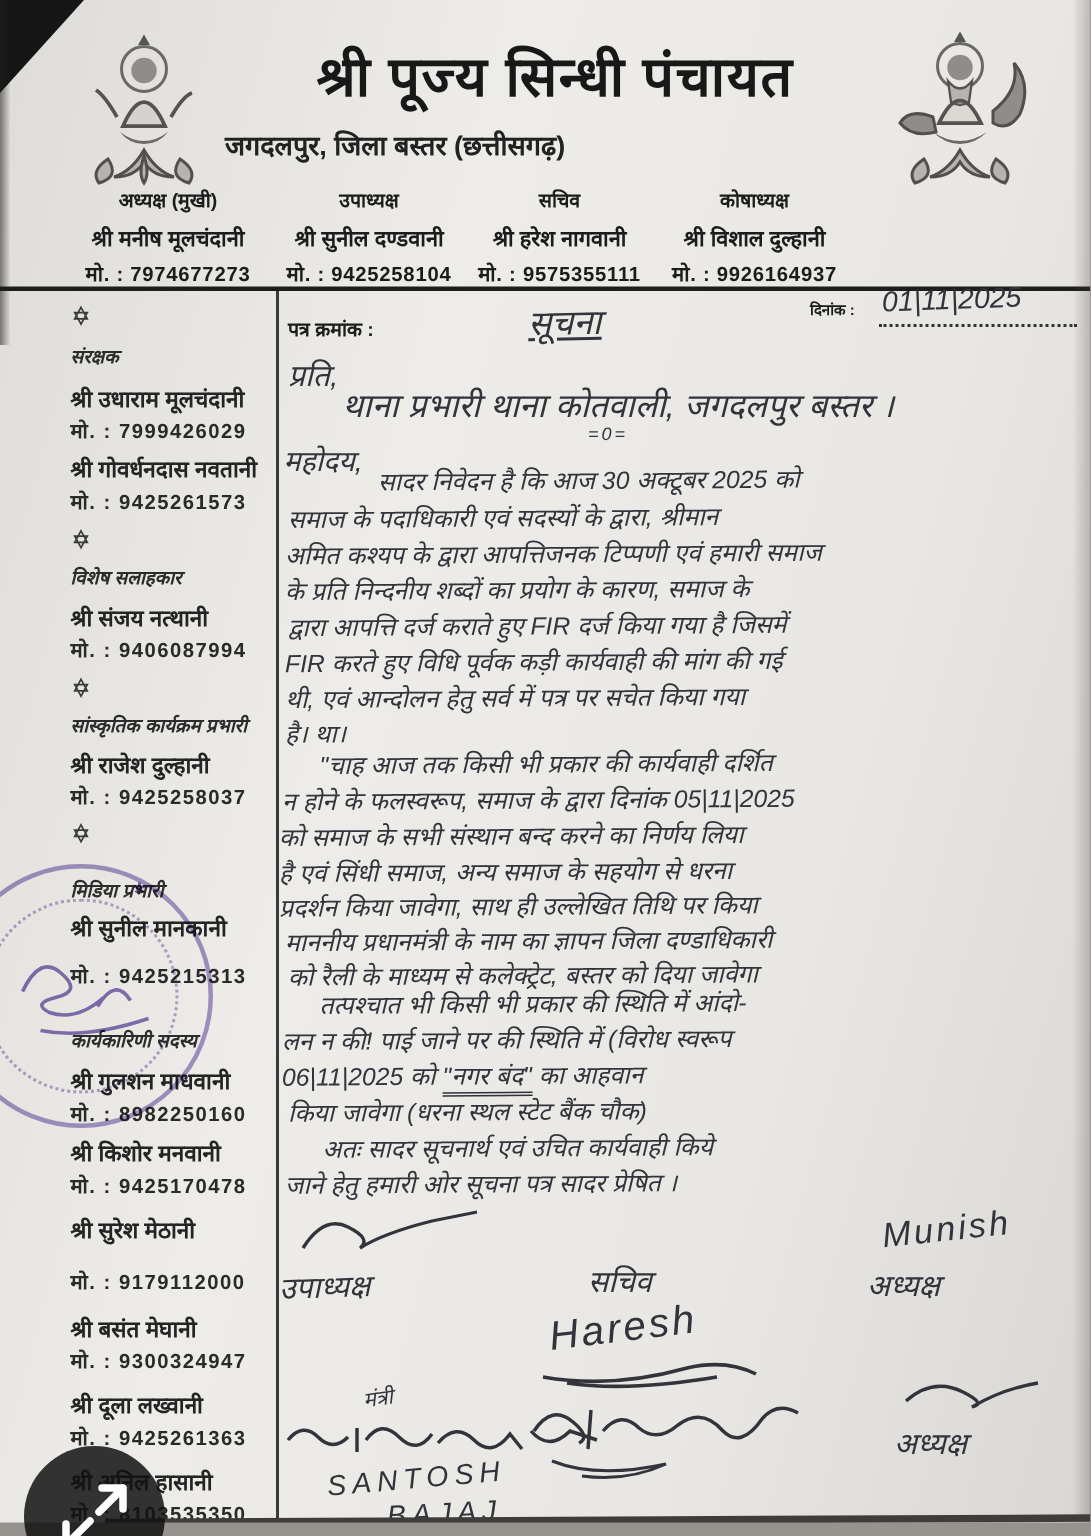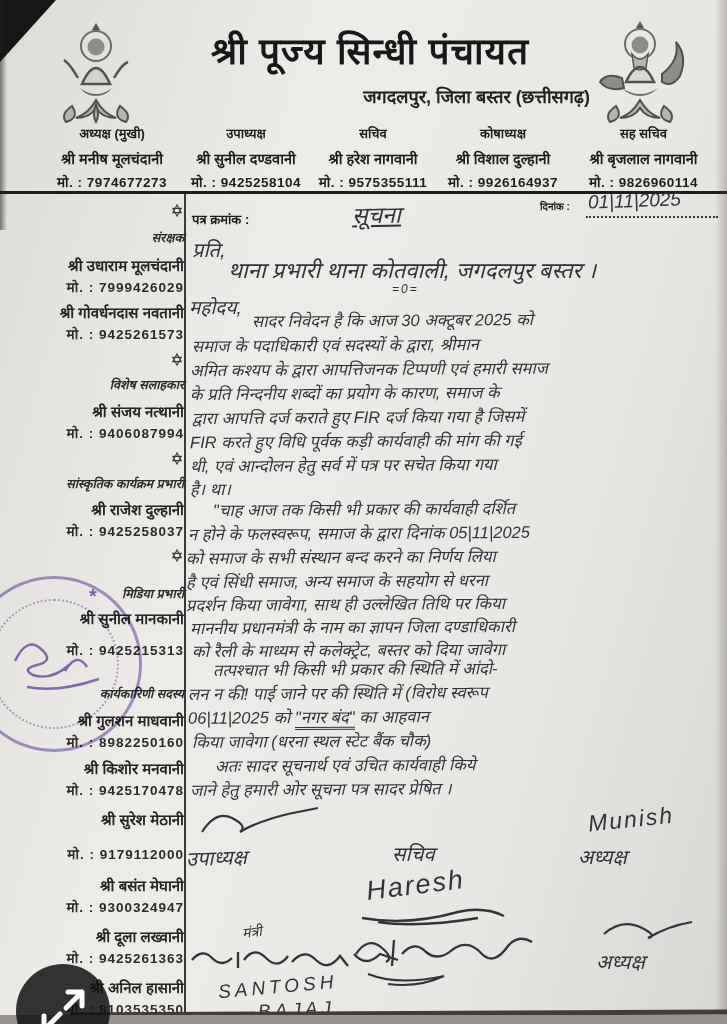--- a/index.html
+++ b/index.html
@@ -9,30 +9,30 @@
   .abs{position:absolute;}
   
   .corner-tri{left:0;top:0;width:56px;height:62px;background:#161616;
               clip-path:polygon(0 0,100% 0,0 100%);}
   .left-shade{left:0;top:0;width:7px;height:230px;background:linear-gradient(to right,rgba(30,30,30,.55),transparent);}
   .right-shade{right:0;top:0;width:12px;height:100%;background:linear-gradient(to left,rgba(70,66,60,.28),transparent);}
   .paper-bottom-edge{left:70px;top:1011px;width:657px;height:5px;background:#3f3d3a;transform:rotate(-.25deg);}
   .below-paper{left:0;top:1015px;width:727px;height:9px;background:#96938e;}
   
   .title{left:150px;top:24px;width:440px;text-align:center;font-size:37px;font-weight:bold;letter-spacing:1px;color:#181818;}
-  .subtitle{left:150px;top:84px;width:440px;text-align:right;font-size:18px;font-weight:bold;color:#222;}
+  .subtitle{left:150px;top:84px;width:440px;text-align:left;font-size:18px;font-weight:bold;color:#222;}
   .deity{color:#4c4a48;}
   .off-col{top:124px;text-align:center;}
   .off-role{font-size:13px;font-weight:bold;}
   .off-name{font-size:14.5px;font-weight:bold;margin-top:6px;white-space:nowrap;}
   .off-phone{font-size:13.5px;font-weight:bold;margin-top:5px;letter-spacing:.5px;text-align:center;}
   .header-rule{left:0;top:191px;width:727px;height:3px;background:#1d1d1d;}
   .side-rule{left:184px;top:194px;width:2px;height:820px;background:#3a3a3a;}
   
-  .sidebar{left:0;top:198px;width:184px;display:flex;flex-direction:column;align-items:flex-end;}
+  .sidebar{left:0;top:198px;width:184px;display:flex;flex-direction:column;align-items:flex-start;padding-left:47px;}
   .sb-head{font-size:12.5px;font-weight:bold;font-style:italic;color:#2c2c2c;white-space:nowrap;}
   .sb-name{font-size:15px;font-weight:bold;white-space:nowrap;color:#242424;}
   .sb-phone{font-size:13.5px;font-weight:bold;letter-spacing:1px;color:#2a2a2a;}
   .star{width:14px;height:15px;}
   
   .printed{font-weight:bold;}
   
   .hand{color:#32333b;font-style:italic;font-weight:500;white-space:nowrap;}
   .bl{font-size:16.5px;transform:rotate(-.4deg);}
   .u{border-bottom:3px double #2f3038;padding-bottom:1px;}
@@ -100,25 +100,20 @@
   </div>
   <div class="abs off-col" style="left:314px;width:118px">
     <div class="off-role">सचिव</div>
     <div class="off-name">श्री हरेश नागवानी</div>
     <div class="off-phone">मो. : 9575355111</div>
   </div>
   <div class="abs off-col" style="left:434px;width:138px">
     <div class="off-role">कोषाध्यक्ष</div>
     <div class="off-name">श्री विशाल दुल्हानी</div>
     <div class="off-phone">मो. : 9926164937</div>
-  </div>
-  <div class="abs off-col" style="left:566px;width:155px">
-    <div class="off-role">सह सचिव</div>
-    <div class="off-name">श्री बृजलाल नागवानी</div>
-    <div class="off-phone">मो. : 9826960114</div>
   </div>
 
   <div class="abs header-rule"></div>
   <div class="abs side-rule"></div>
 
   <div class="abs sidebar">
     <svg class="star" style="margin-top:5px" viewBox="0 0 20 20">
         <path d="M10 2 L16 13 H4 Z M10 18 L4 7 H16 Z" fill="none" stroke="#3b3b3b" stroke-width="1.6"></path>
       </svg>
     <div class="sb-head" style="margin-top:11px">संरक्षक</div>

